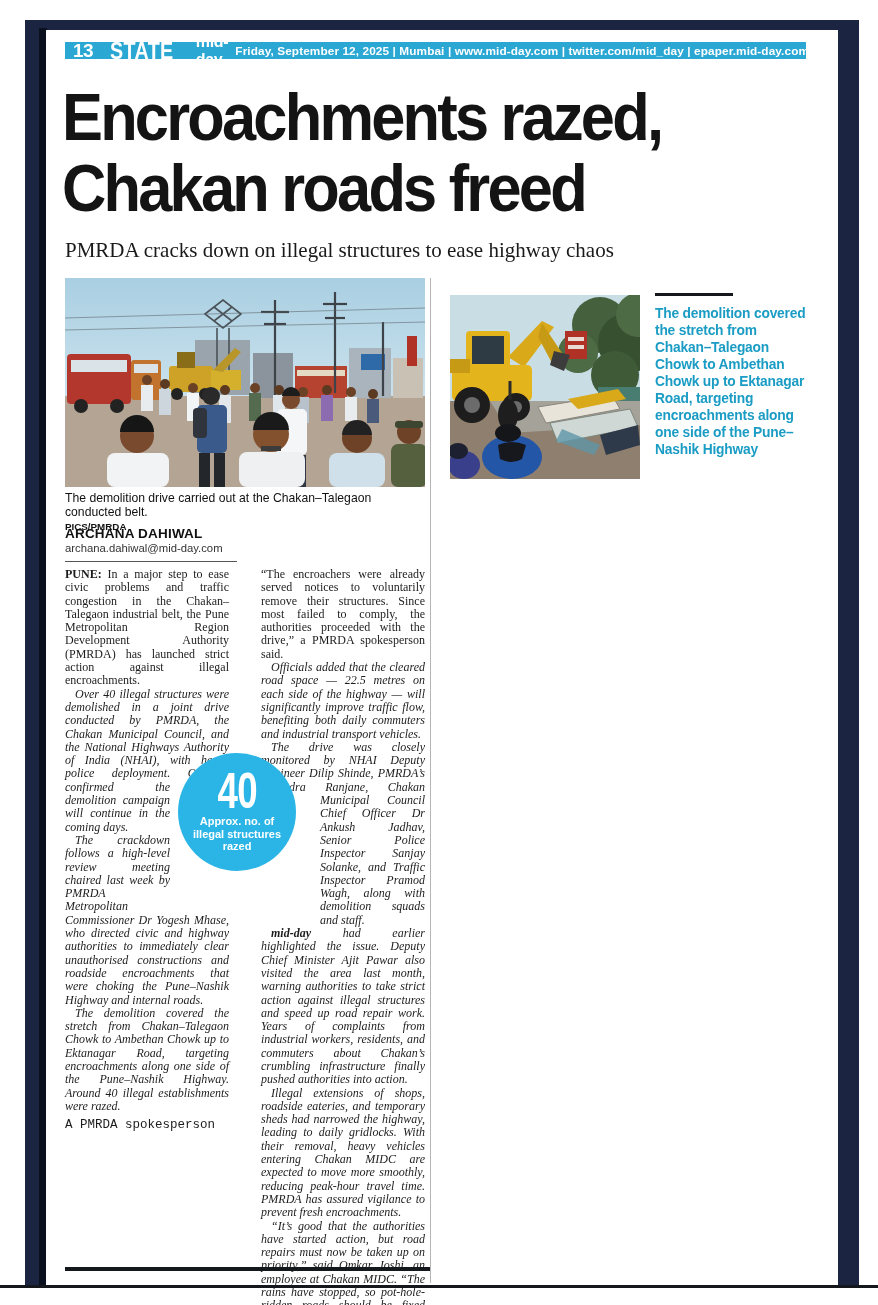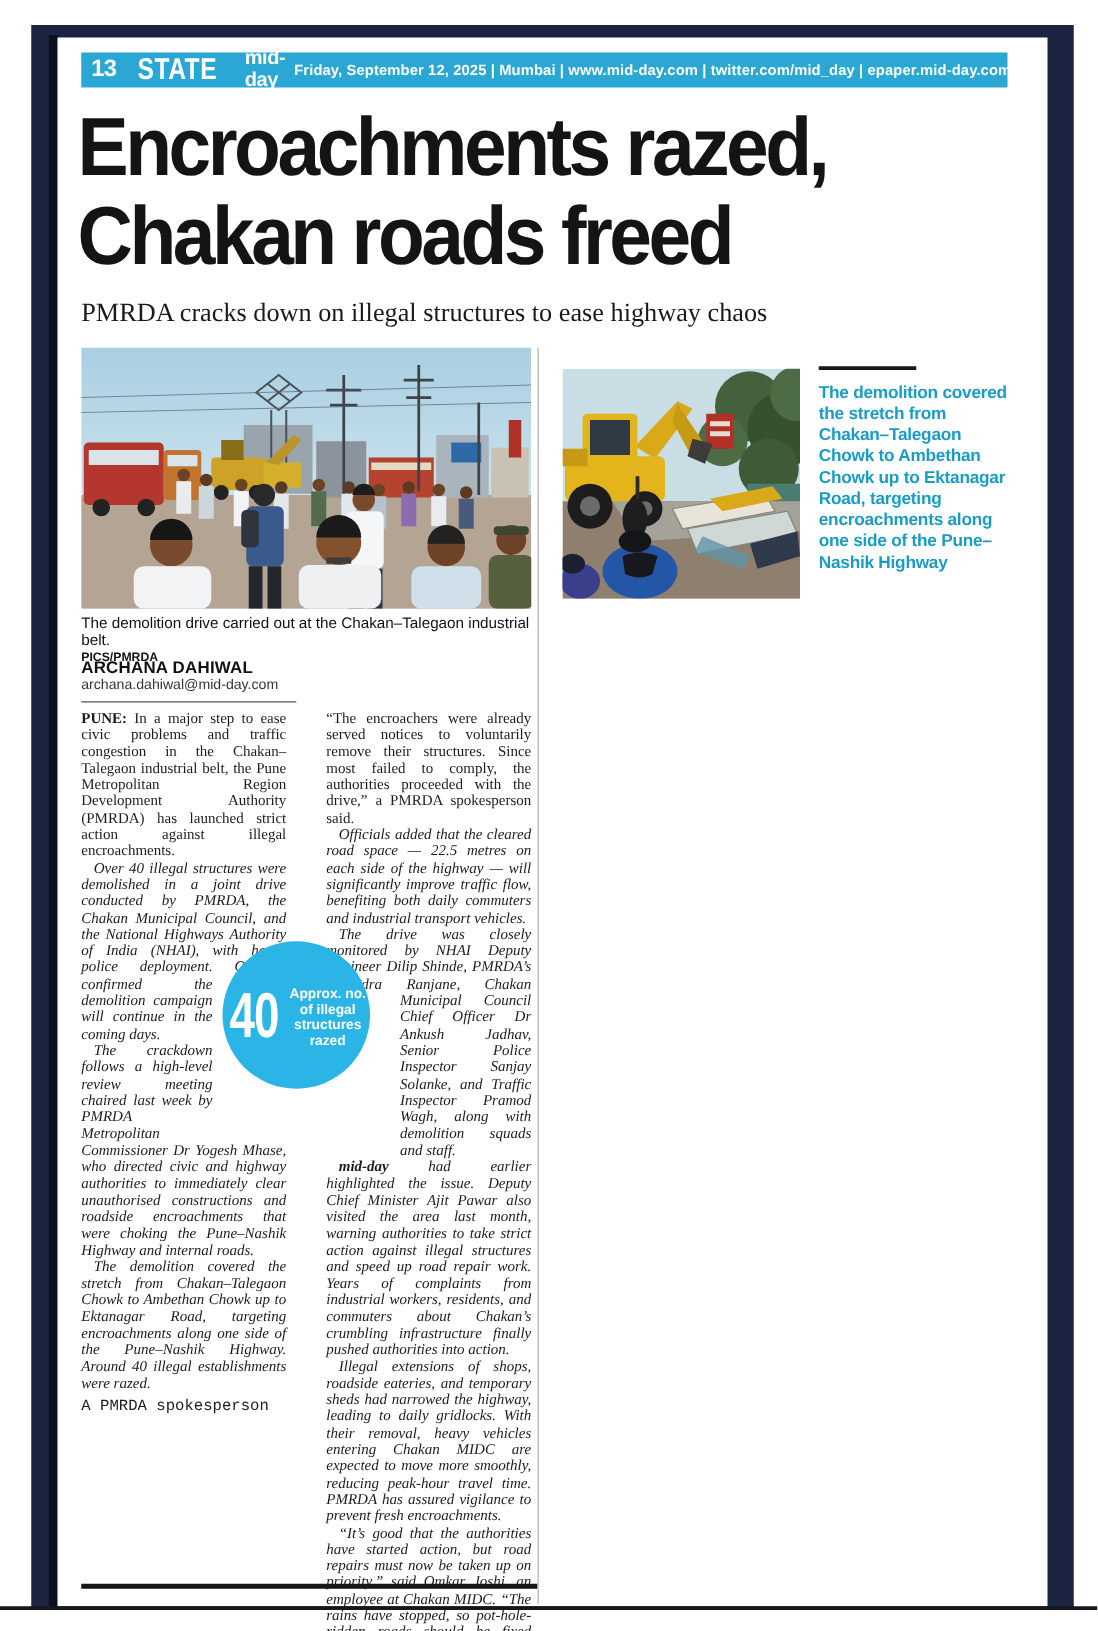--- a/index.html
+++ b/index.html
@@ -10,21 +10,21 @@
   .abs{position:absolute;}
 
   
   .frame{left:25px;top:20px;width:834px;height:1267px;background:#1b2440;}
   .frame-edge{left:39px;top:28px;width:8px;height:1257px;background:#0b101e;}
   .page{left:46px;top:30px;width:792px;height:1255px;background:#ffffff;}
   .bottom-rule{left:0;top:1285px;width:878px;height:3px;background:#14171c;}
 
   
   .header-bar{
-    left:65px;top:42px;width:741px;height:28px;background:#2aa7d3;
+    left:65px;top:42px;width:741px;height:17px;background:#2aa7d3;
     display:flex;align-items:center;color:#fff;
   }
   .pagenum{font-size:19px;font-weight:bold;padding:0 7px 0 8px;letter-spacing:-0.5px;}
   .header-divider{width:2px;height:22px;background:#bfe6f2;margin-right:10px;}
   .section-name{
     font-size:24px;font-weight:800;letter-spacing:0.5px;
     transform:scaleX(0.82);transform-origin:left center;display:inline-block;
     margin-right:-18px;
   }
   .brand{font-size:16px;font-weight:800;margin-left:26px;margin-right:7px;letter-spacing:-0.3px;}
@@ -64,21 +64,21 @@
   .col{width:172px;}
   .body-p{margin:0;}
   .body-p.indent{text-indent:10px;font-style:italic;}
   .lead-in{font-weight:bold;}
   .push-l{float:right;width:54px;height:120px;margin-left:5px;}
   .push-r{float:left;width:54px;height:122px;margin-right:5px;}
 
   
   .stat-circle{
     left:178px;top:753px;width:118px;height:118px;border-radius:50%;
-    background:#2bb5e6;color:#fff;display:flex;flex-direction:row;
+    background:#2bb5e6;color:#fff;display:flex;flex-direction:column;
     align-items:center;justify-content:center;text-align:center;
   }
   .stat-value{
     font-size:47px;font-weight:800;line-height:40px;letter-spacing:-1px;
     transform:scale(0.78,1.08);display:inline-block;
   }
   .stat-label{font-size:11px;font-weight:800;line-height:12.5px;width:104px;margin-top:4px;}
 
   
   .pullquote{
@@ -255,21 +255,21 @@
     <rect x="264" y="175" width="56" height="34" rx="8" fill="#cfe0ea"></rect>
   </g>
   <g>
     <circle cx="344" cy="154" r="12" fill="#6e4226"></circle>
       <rect x="330" y="143" width="28" height="7" rx="3" fill="#3c4630"></rect>
     <rect x="326" y="166" width="36" height="43" rx="7" fill="#55603f"></rect>
   </g>
 </svg>
 
 <div class="abs photo-caption">
-  <div>The demolition drive carried out at the Chakan–Talegaon industrial belt.</div>
+  <div>The demolition drive carried out at the Chakan–Talegaon conducted belt.</div>
   <div class="photo-credit">PICS/PMRDA</div>
 </div>
 
 <div class="abs byline">
   <div class="byline-name">ARCHANA DAHIWAL</div>
   <div class="byline-email">archana.dahiwal@mid-day.com</div>
 </div>
 
 <div class="abs columns">
   <div class="col">

